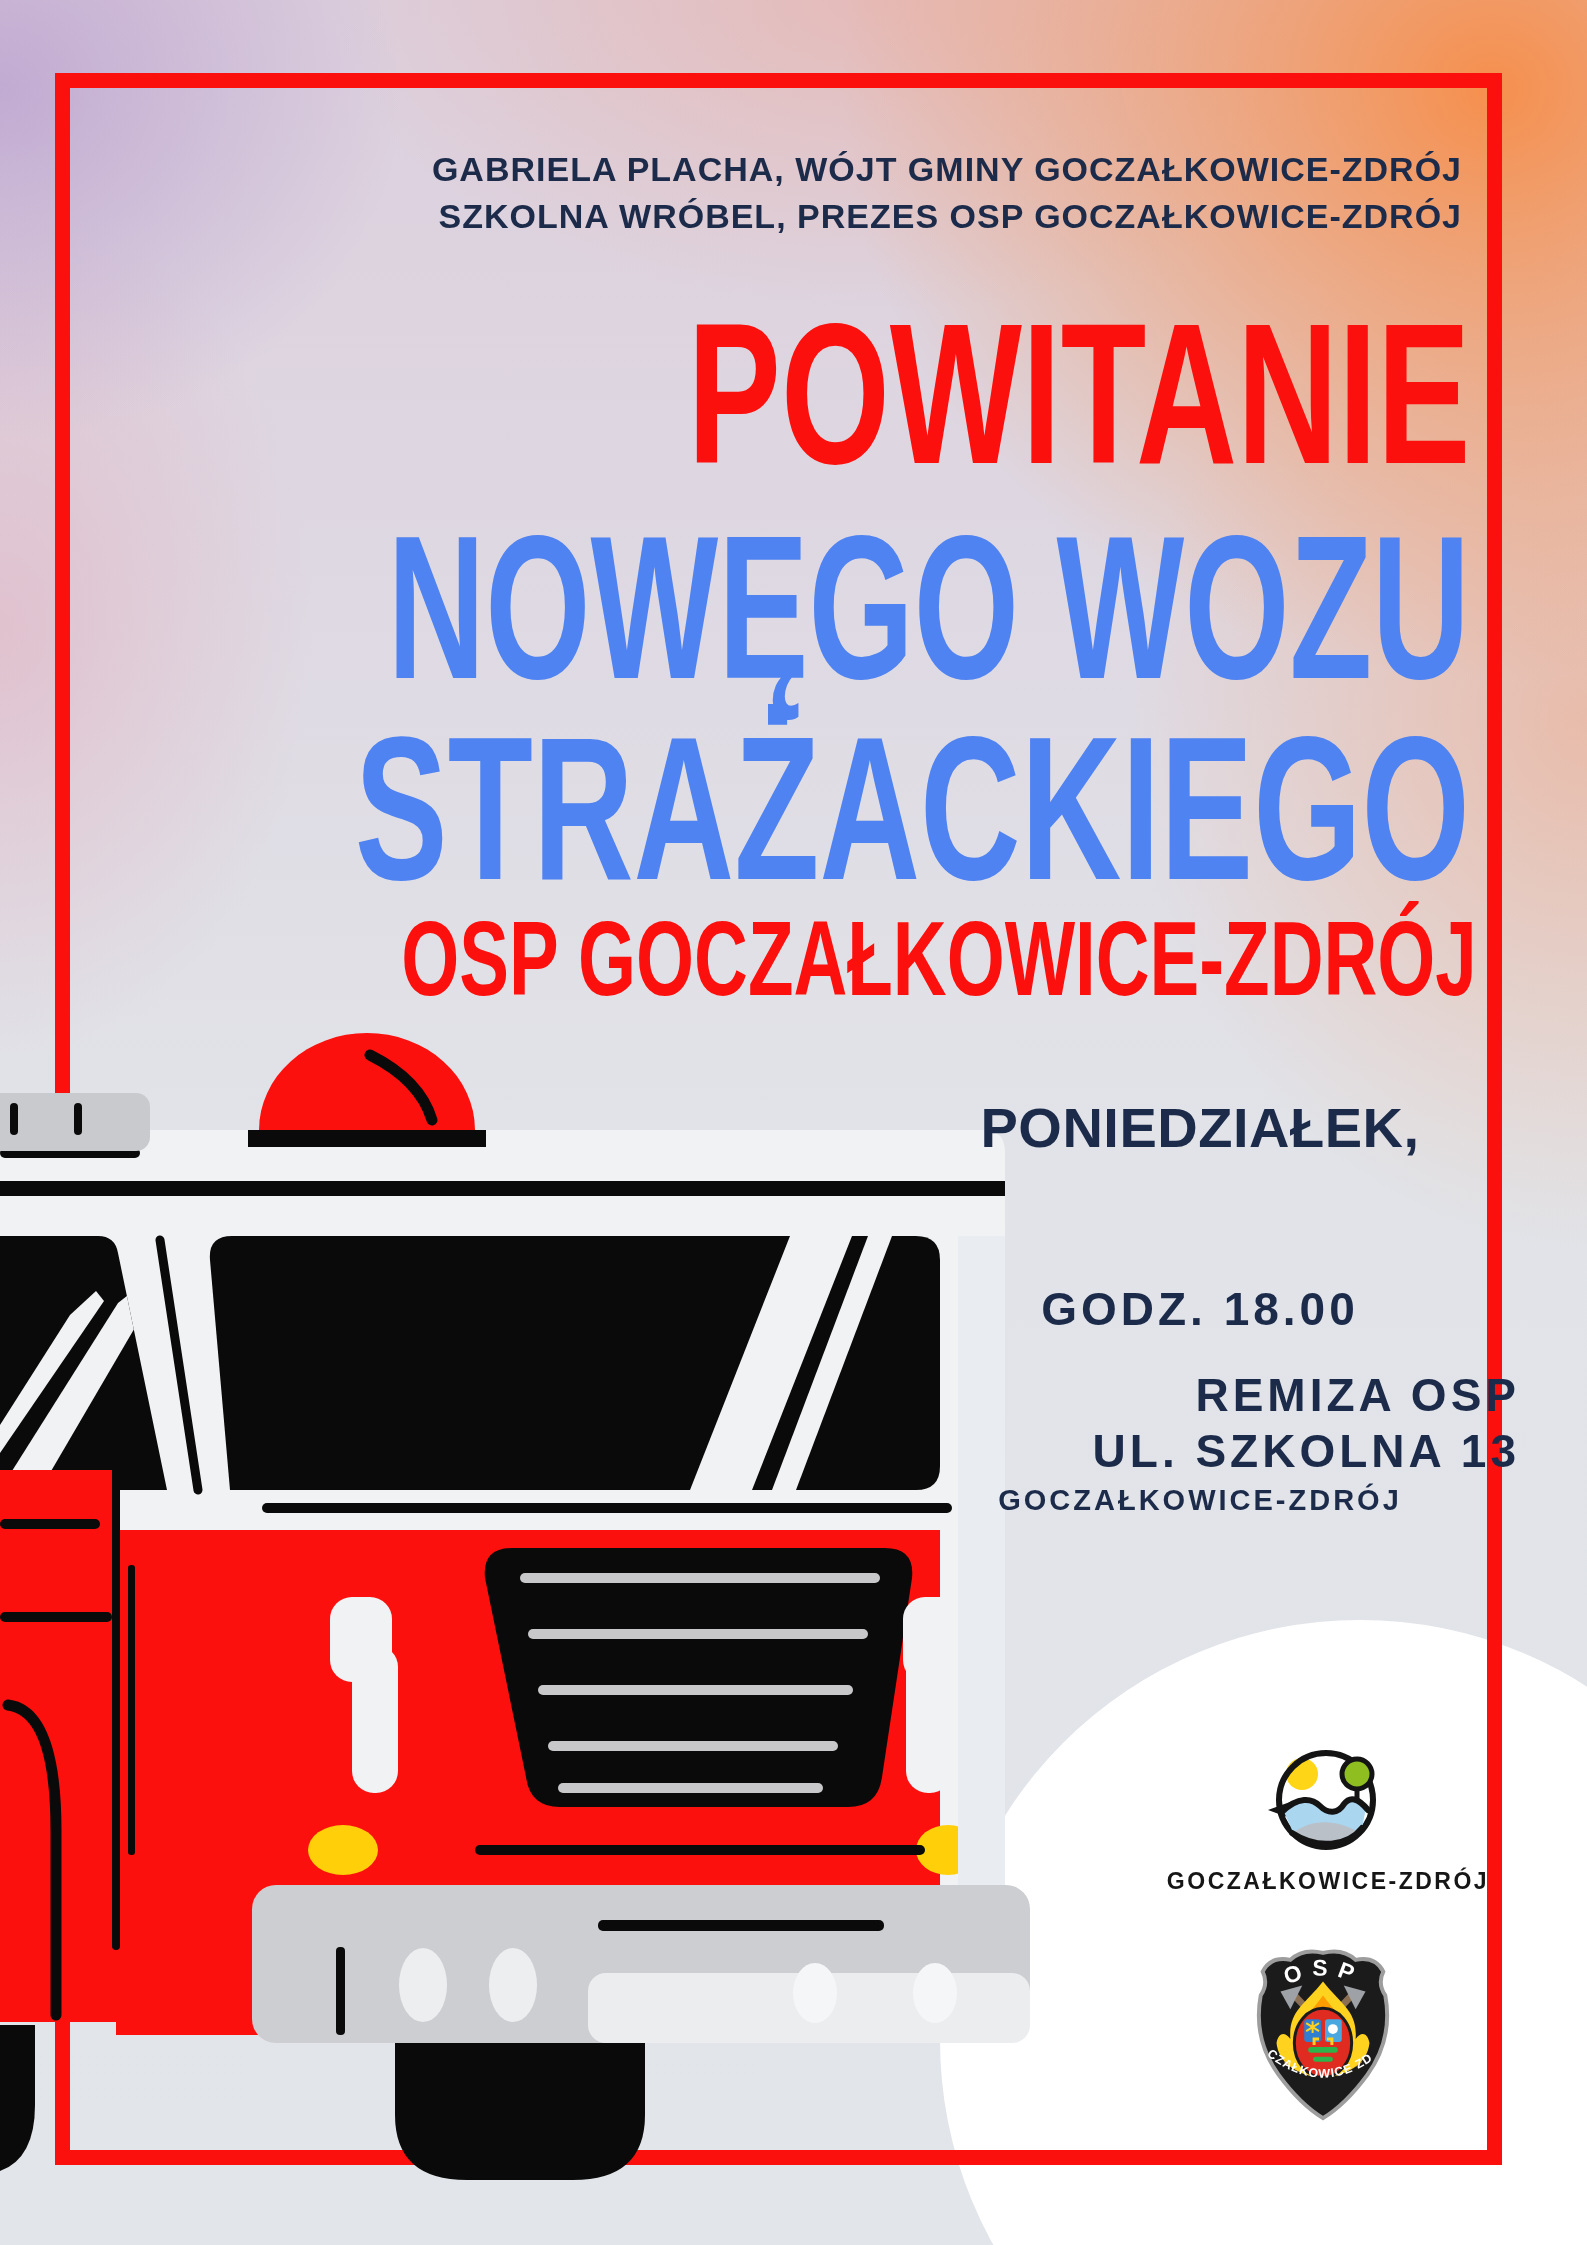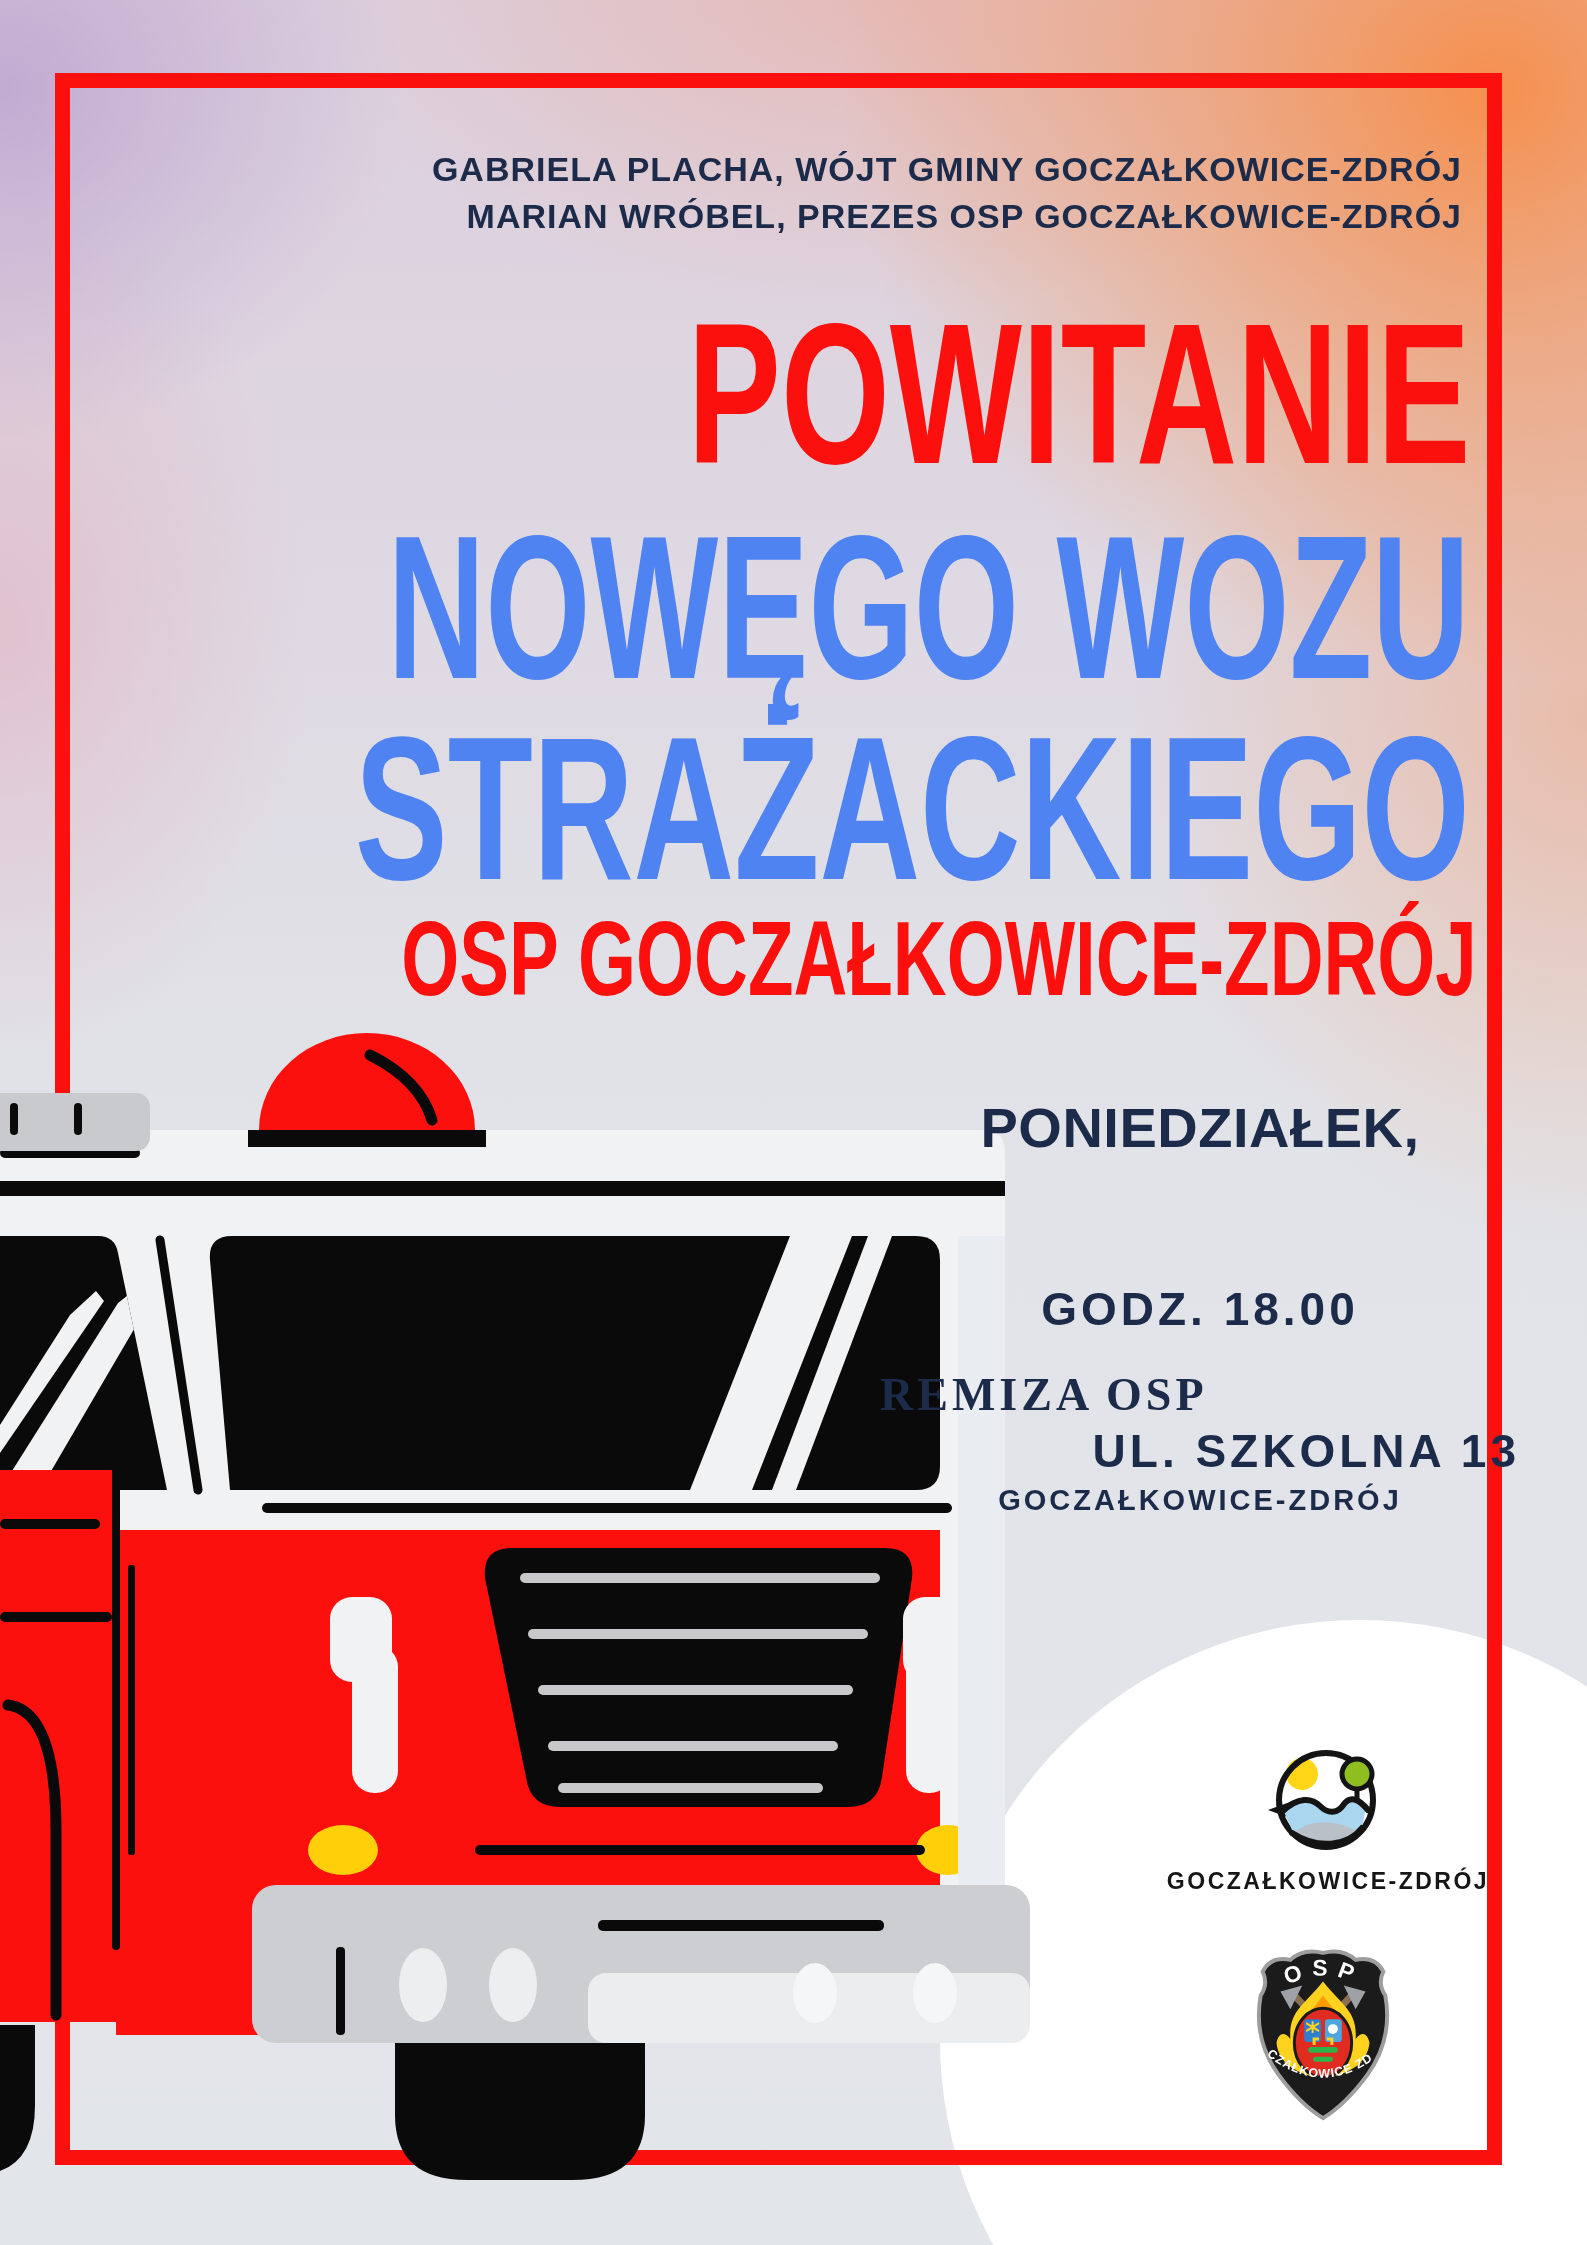--- a/index.html
+++ b/index.html
@@ -26,21 +26,21 @@
   .title-line{white-space:nowrap;font-weight:700;line-height:1;transform-origin:100% 50%;}
   #title-1{right:117px;top:294px;font-size:200px;color:#fb100d;transform:scaleX(.70);}
   #title-2{right:117px;top:504px;font-size:205px;color:#4f83f1;transform:scaleX(.66);}
   #title-3{right:117px;top:705px;font-size:205px;color:#4f83f1;transform:scaleX(.68);}
   #title-4{right:110px;top:906px;font-size:105px;color:#fb100d;transform:scaleX(.71);}
   
   .navy{color:#1d2b4b;}
   #when-block{left:880px;top:1092px;width:640px;text-align:center;font-weight:700;}
   #when-block .big{font-size:56px;line-height:71px;letter-spacing:.5px;}
   #time-line{left:880px;top:1282px;width:640px;text-align:center;font-weight:700;font-size:46px;letter-spacing:4px;}
-  #venue-line{left:880px;top:1368px;width:640px;text-align:left;font-weight:700;font-size:46px;letter-spacing:4px;font-family:Liberation Serif, serif;}
+  #venue-line{left:880px;top:1368px;width:640px;text-align:right;font-weight:700;font-size:46px;letter-spacing:4px;}
   #street-line{left:880px;top:1424px;width:640px;text-align:right;font-weight:700;font-size:46px;letter-spacing:4px;}
   #town-line{left:880px;top:1484px;width:640px;text-align:center;font-weight:700;font-size:29px;letter-spacing:3px;}
   
   #muni-logo{left:1262px;top:1740px;width:132px;height:124px;}
   #muni-label{left:1038px;top:1868px;width:580px;text-align:center;color:#161616;font-weight:700;font-size:23px;letter-spacing:2.5px;}
   #osp-badge{left:1246px;top:1948px;width:154px;height:178px;}
   
   #truck{left:0;top:985px;width:1040px;height:1260px;}
 </style>
 </head>
@@ -122,21 +122,21 @@
     <rect x="10" y="118" width="8" height="32" rx="4" fill="#0a0a0a"></rect>
     <rect x="74" y="118" width="8" height="32" rx="4" fill="#0a0a0a"></rect>
 
     <path d="M259,145 A108,97 0 0 1 475,145 Z" fill="#fb100d"></path>
     <path d="M370,70 Q420,95 432,135" stroke="#0a0a0a" stroke-width="11" stroke-linecap="round" fill="none"></path>
     <rect x="248" y="145" width="238" height="17" fill="#0a0a0a"></rect>
   </svg>
 
   <div class="abs" id="header-block">
     <div>GABRIELA PLACHA, WÓJT GMINY GOCZAŁKOWICE-ZDRÓJ</div>
-    <div>MARIAN WRÓBEL, PREZES OSP GOCZAŁKOWICE-ZDRÓJ</div>
+    <div>SZKOLNA WRÓBEL, PREZES OSP GOCZAŁKOWICE-ZDRÓJ</div>
   </div>
 
   <div class="abs title-line" id="title-1">POWITANIE</div>
   <div class="abs title-line" id="title-2">NOWĘGO WOZU</div>
   <div class="abs title-line" id="title-3">STRAŻACKIEGO</div>
   <div class="abs title-line" id="title-4">OSP GOCZAŁKOWICE-ZDRÓJ</div>
 
   <div class="abs navy" id="when-block">
     <div class="big">PONIEDZIAŁEK,</div>
   </div>

